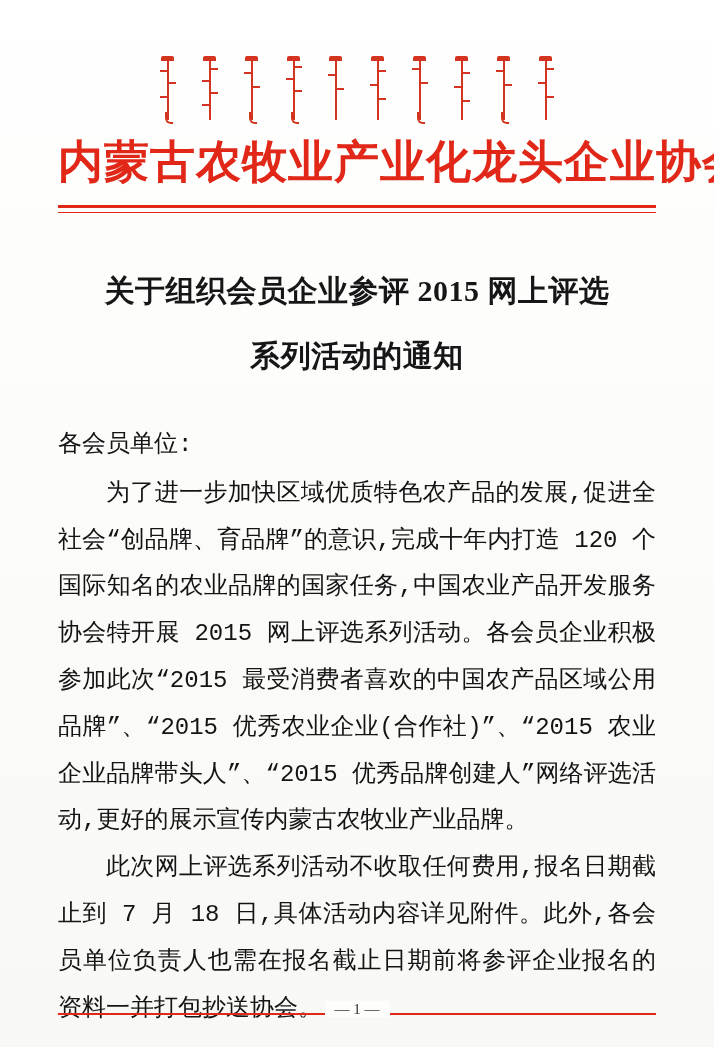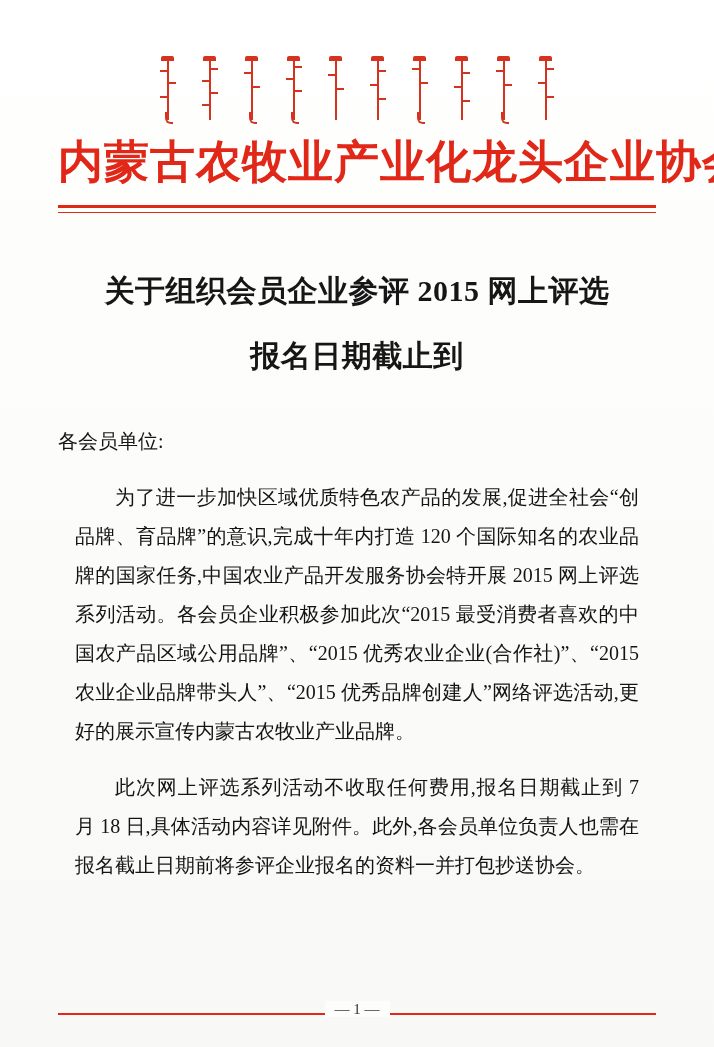--- a/index.html
+++ b/index.html
@@ -116,31 +116,32 @@
     letter-spacing: 0.5px;
     color: #161616;
   }
   .doc-title .line2 {
     display: block;
   }
 
   
   .body-text {
     margin-top: 34px;
-    font-size: 20px;
+    font-size: 24px;
     line-height: 1.95;
     color: #141414;
     text-align: justify;
     text-justify: inter-ideograph;
+    font-family: Liberation Mono, monospace;
   }
   .salutation {
     margin: 0 0 2px 0;
   }
   .para {
-    margin: 17px;
+    margin: 0;
     text-indent: 2em;
   }
 
   
   .footer {
     position: absolute;
     left: 58px;
     right: 58px;
     bottom: 32px;
   }
@@ -249,21 +250,21 @@
     <div class="org-title">内蒙古农牧业产业化龙头企业协会</div>
 
     <div class="rule-double">
       <div class="rule-thick"></div>
       <div class="rule-thin"></div>
     </div>
   </div>
 
   <div class="doc-title">
     <span>关于组织会员企业参评 2015 网上评选</span>
-    <span class="line2">报名日期截止到</span>
+    <span class="line2">系列活动的通知</span>
   </div>
 
   <div class="body-text">
     <p class="salutation">各会员单位:</p>
     <p class="para">为了进一步加快区域优质特色农产品的发展,促进全社会“创品牌、育品牌”的意识,完成十年内打造 120 个国际知名的农业品牌的国家任务,中国农业产品开发服务协会特开展 2015 网上评选系列活动。各会员企业积极参加此次“2015 最受消费者喜欢的中国农产品区域公用品牌”、“2015 优秀农业企业(合作社)”、“2015 农业企业品牌带头人”、“2015 优秀品牌创建人”网络评选活动,更好的展示宣传内蒙古农牧业产业品牌。</p>
     <p class="para">此次网上评选系列活动不收取任何费用,报名日期截止到 7 月 18 日,具体活动内容详见附件。此外,各会员单位负责人也需在报名截止日期前将参评企业报名的资料一并打包抄送协会。</p>
   </div>
 
   <div class="footer">
     <div class="footer-rule">

